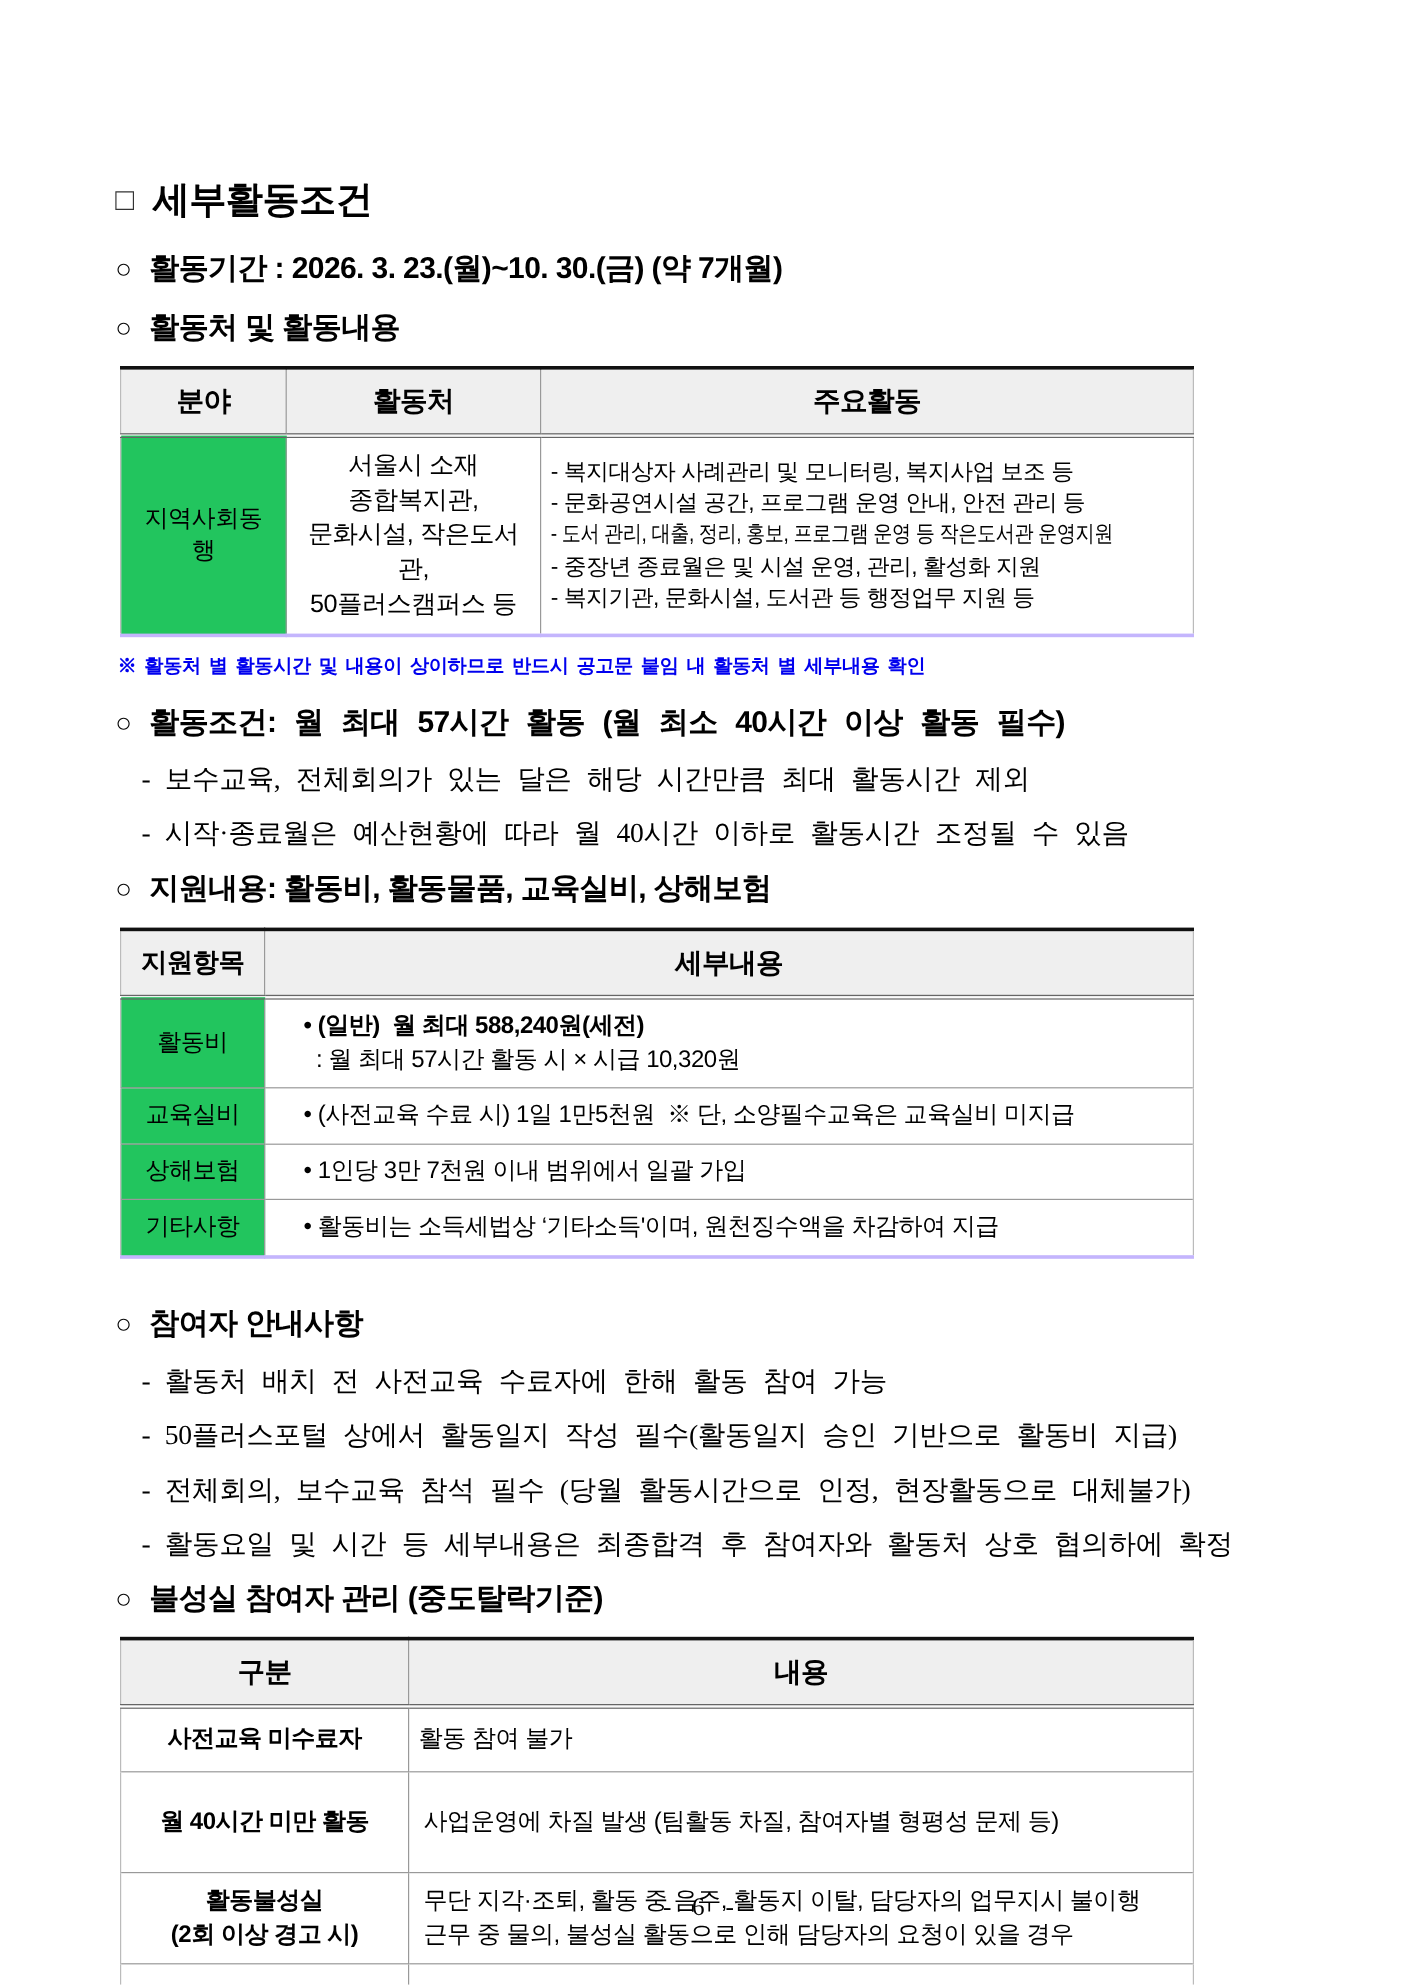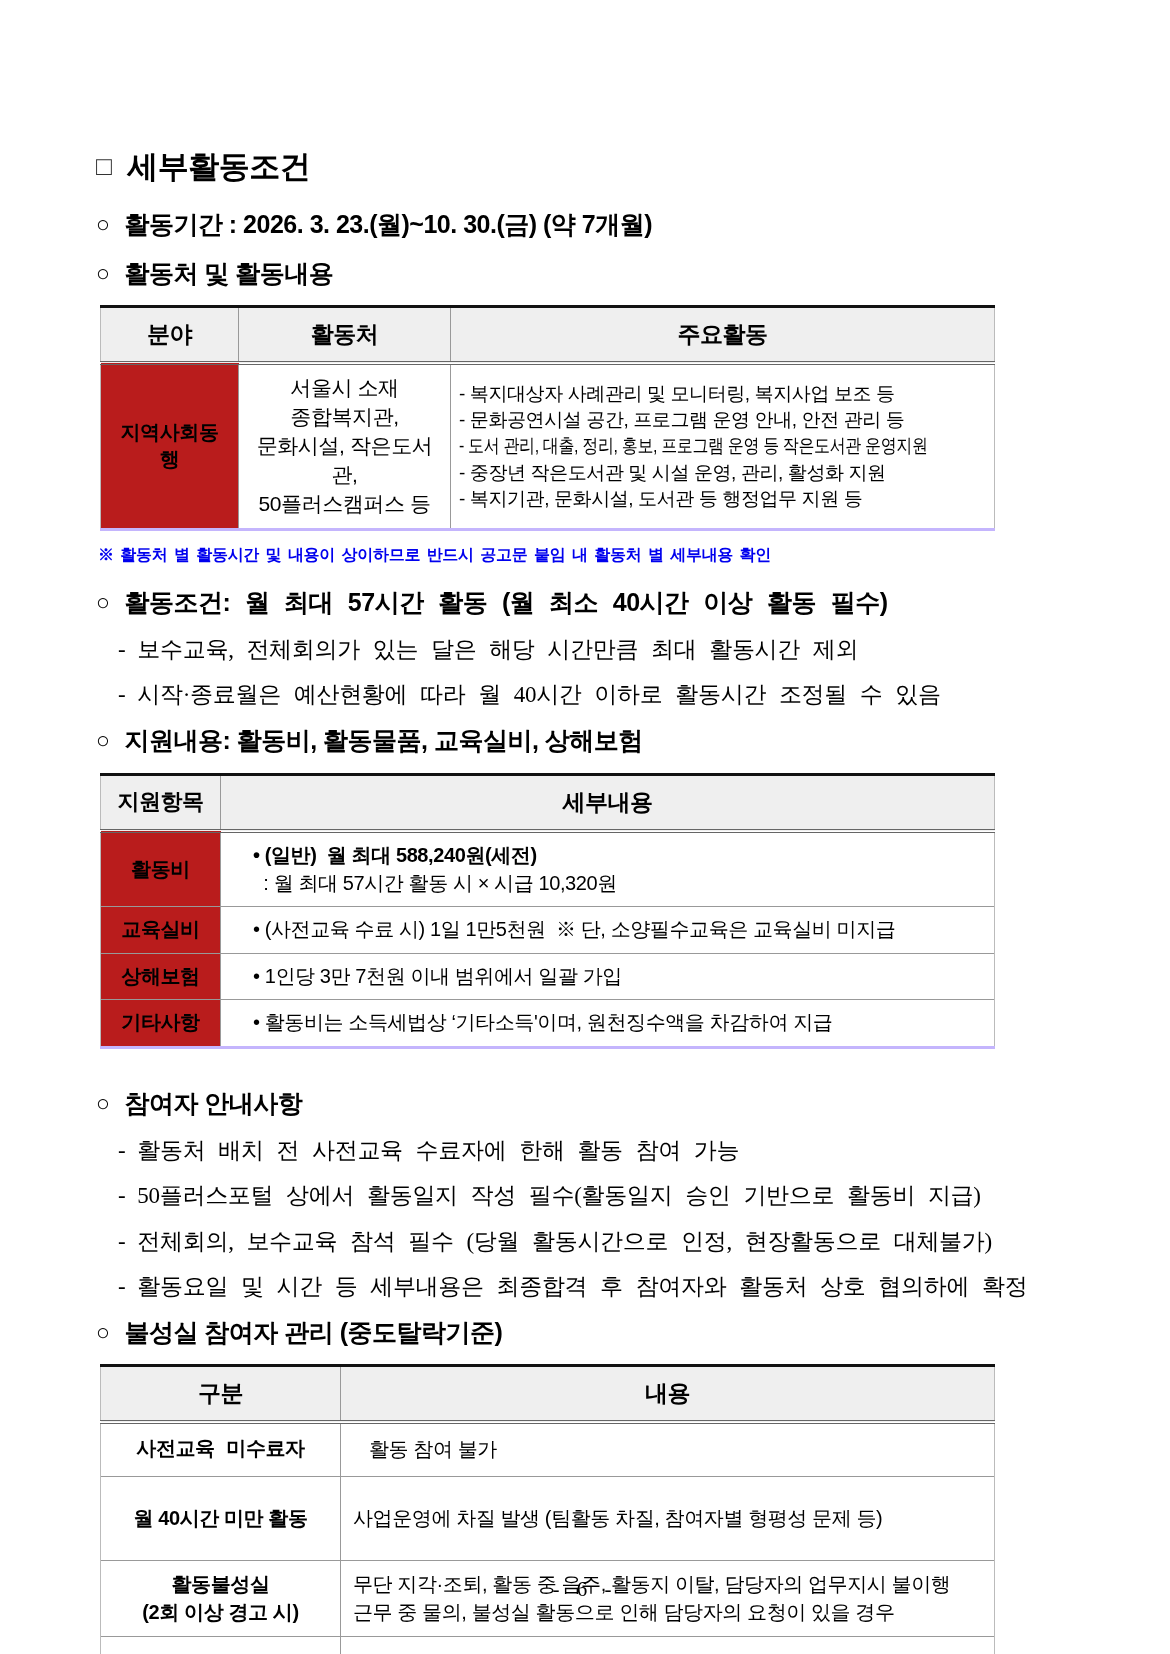--- a/index.html
+++ b/index.html
@@ -58,21 +58,21 @@
   table.tbl th:first-child{border-left:1px solid #bbb;}
   table.tbl th:last-child{border-right:1px solid #bbb;}
   table.tbl td{
     font-size:20px;padding:9px 10px;vertical-align:middle;
     border-top:1px solid #999;
     border-left:1px solid #999;border-right:1px solid #999;
     letter-spacing:-0.4px;line-height:1.38;
   }
   table.tbl td:first-child{border-left:1px solid #bbb;}
   table.tbl td:last-child{border-right:1px solid #bbb;padding-left:32px;}
-  td.key-cell{background:#b91c1c;text-align:center;font-weight:700;font-size:22px;}
+  td.key-cell{background:#22c55e;text-align:center;font-weight:400;font-size:22px;}
   td.key-plain{text-align:center;font-weight:700;font-size:21px;background:#fff;}
   td.center{text-align:center;}
   .cell-line{white-space:pre;}
   .act-line{white-space:nowrap;font-size:19px;}
   .squeeze{transform:scaleX(0.84);transform-origin:0 50%;}
   .nowrap{white-space:nowrap;}
   
   .page-num{
     position:absolute;left:0;right:0;bottom:52px;
     text-align:center;
@@ -117,21 +117,21 @@
       <td class="center" style="font-size:21px;">
         <div>서울시 소재</div>
         <div>종합복지관,</div>
         <div>문화시설, 작은도서관,</div>
         <div>50플러스캠퍼스 등</div>
       </td>
       <td style="padding:8px 8px;">
         <div class="act-line">- 복지대상자 사례관리 및 모니터링, 복지사업 보조 등</div>
         <div class="act-line">- 문화공연시설 공간, 프로그램 운영 안내, 안전 관리 등</div>
         <div class="act-line squeeze">- 도서 관리, 대출, 정리, 홍보, 프로그램 운영 등 작은도서관 운영지원</div>
-        <div class="act-line">- 중장년 작은도서관 및 시설 운영, 관리, 활성화 지원</div>
+        <div class="act-line">- 중장년 종료월은 및 시설 운영, 관리, 활성화 지원</div>
         <div class="act-line">- 복지기관, 문화시설, 도서관 등 행정업무 지원 등</div>
       </td>
     </tr>
   </tbody>
     </table>
 
   <div class="note-line">※ 활동처 별 활동시간 및 내용이 상이하므로 반드시 공고문 붙임 내 활동처 별 세부내용 확인</div>
 
   <div class="o-line wide">
     <span class="o-glyph">○</span>
@@ -219,24 +219,24 @@
     <colgroup>
         <col style="width:240px">
         <col style="width:654px">
       </colgroup>
     <tbody>
         <tr>
       <th>구분</th>
       <th>내용</th>
     </tr>
     <tr>
-      <td class="key-plain" style="padding:12px 6px;font-family:Liberation Mono, monospace;">
+      <td class="key-plain" style="padding:12px 6px;">
         <div>사전교육 미수료자</div>
       </td>
-      <td style="padding:12px 28px;">
+      <td style="padding:12px 8px;">
         <div class="nowrap">활동 참여 불가</div>
       </td>
     </tr>
     <tr>
       <td class="key-plain" style="padding:12px 6px;">
         <div>월 40시간 미만 활동</div>
       </td>
       <td style="padding:28px 12px;">
         <div class="nowrap">사업운영에 차질 발생 (팀활동 차질, 참여자별 형평성 문제 등)</div>
       </td>

